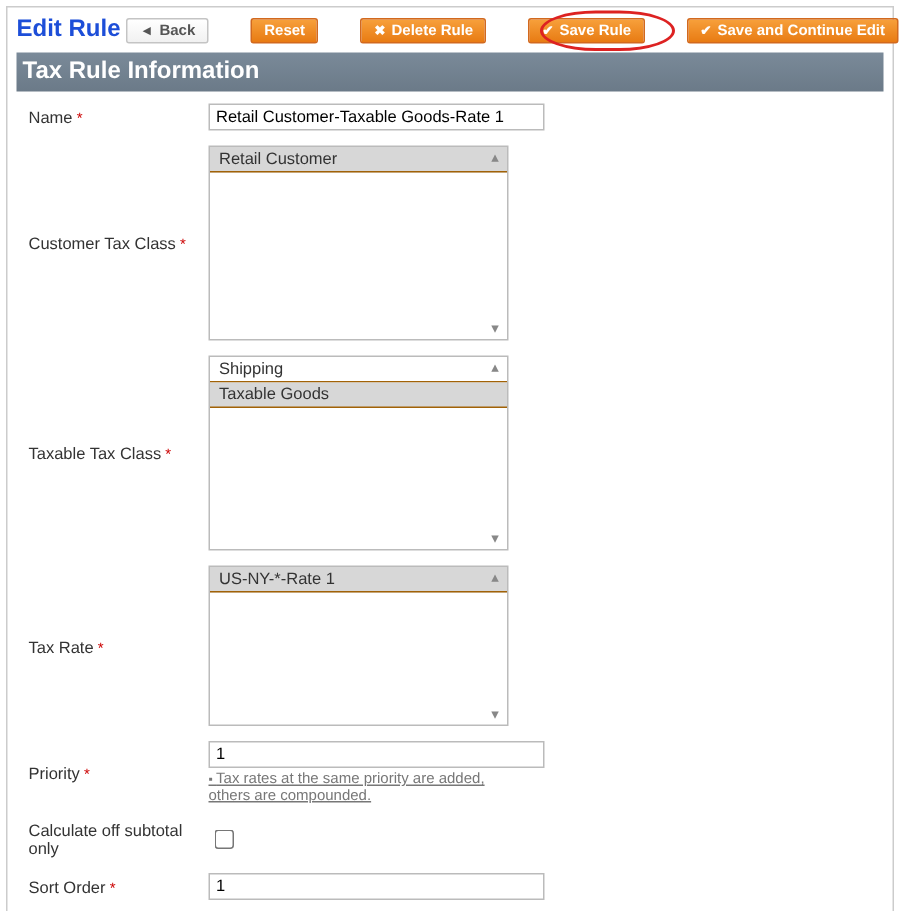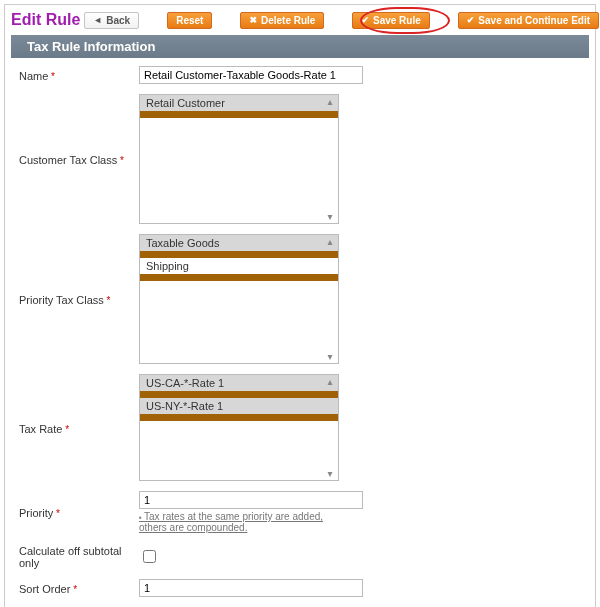--- a/index.html
+++ b/index.html
@@ -16,21 +16,21 @@
     margin: 4px;
     padding: 6px 6px 12px 6px;
   }
   .toolbar {
     display: flex;
     align-items: center;
     gap: 4px;
     margin-bottom: 6px;
   }
   .page-title {
-    color: #a21caf;
+    color: #1d4ed8;
     font-size: 16px;
     font-weight: bold;
     flex: 0 0 auto;
     margin-right: auto;
   }
   .btn {
     display: inline-flex;
     align-items: center;
     gap: 4px;
     border: 1px solid;
@@ -57,22 +57,22 @@
     position: absolute;
     border: 2px solid #d22;
     border-radius: 50%/60%;
     pointer-events: none;
   }
   .toolbar-wrap { position: relative; }
   .section-head {
     background: linear-gradient(#7a8a99,#6b7a88);
     color: #fff;
     font-weight: bold;
-    font-size: 13px;
-    padding: 4px 16px;
+    font-size: 16px;
+    padding: 4px 4px;
   }
   .form {
     padding: 8px 8px 0 8px;
   }
   .row {
     display: flex;
     align-items: center;
     margin-bottom: 10px;
   }
   .label {
@@ -98,21 +98,21 @@
   }
   .ms-body {
     height: 128px;
     overflow: hidden;
     padding: 0;
   }
   .ms-item {
     padding: 2px 6px;
     font-size: 11px;
     cursor: pointer;
-    border-bottom: 7px solid #a16207;
+    border-bottom: 1px solid #a16207;
   }
   .ms-item.selected {
     background: #d7d7d7;
   }
   .ms-arrow {
     position: absolute;
     right: 2px;
     width: 12px;
     text-align: center;
     color: #888;
@@ -187,40 +187,39 @@
           <span class="ms-arrow up">▴</span>
           <div class="ms-body" id="ms-customer">
               <div class="ms-item selected">Retail Customer</div>
             </div>
           <span class="ms-arrow down">▾</span>
         </div>
       </div>
     </div>
 
     <div class="row">
-      <div class="label req">Priority Tax Class</div>
+      <div class="label req">Taxable Tax Class</div>
       <div class="control">
         <div class="multiselect">
           <span class="ms-arrow up">▴</span>
           <div class="ms-body" id="ms-product">
+              <div class="ms-item">Shipping</div>
               <div class="ms-item selected">Taxable Goods</div>
-              <div class="ms-item">Shipping</div>
             </div>
           <span class="ms-arrow down">▾</span>
         </div>
       </div>
     </div>
 
     <div class="row">
       <div class="label req">Tax Rate</div>
       <div class="control">
         <div class="multiselect">
           <span class="ms-arrow up">▴</span>
           <div class="ms-body" style="height:105px" id="ms-rate">
-              <div class="ms-item selected">US-CA-*-Rate 1</div>
               <div class="ms-item selected">US-NY-*-Rate 1</div>
             </div>
           <span class="ms-arrow down">▾</span>
         </div>
       </div>
     </div>
 
     <div class="row">
       <div class="label req">Priority</div>
       <div class="control">

